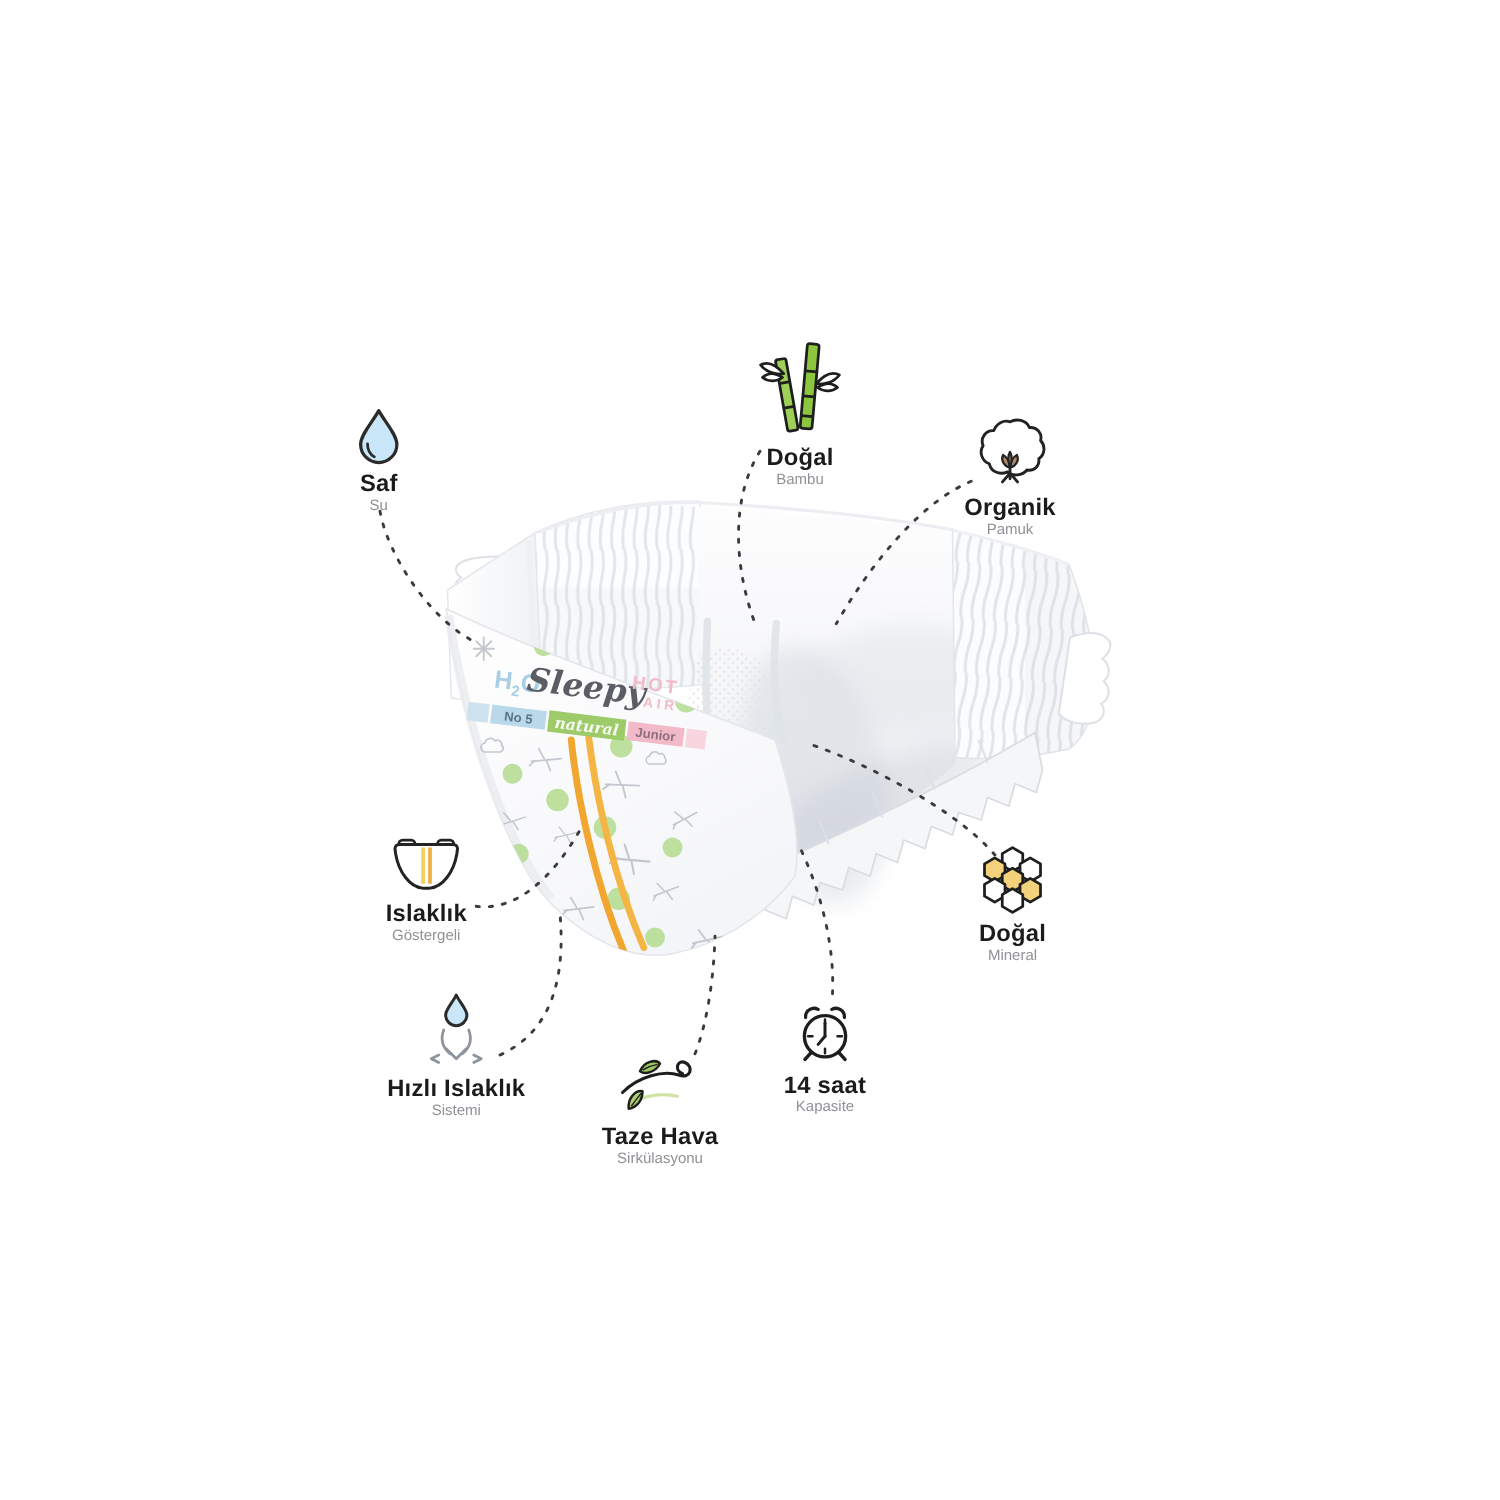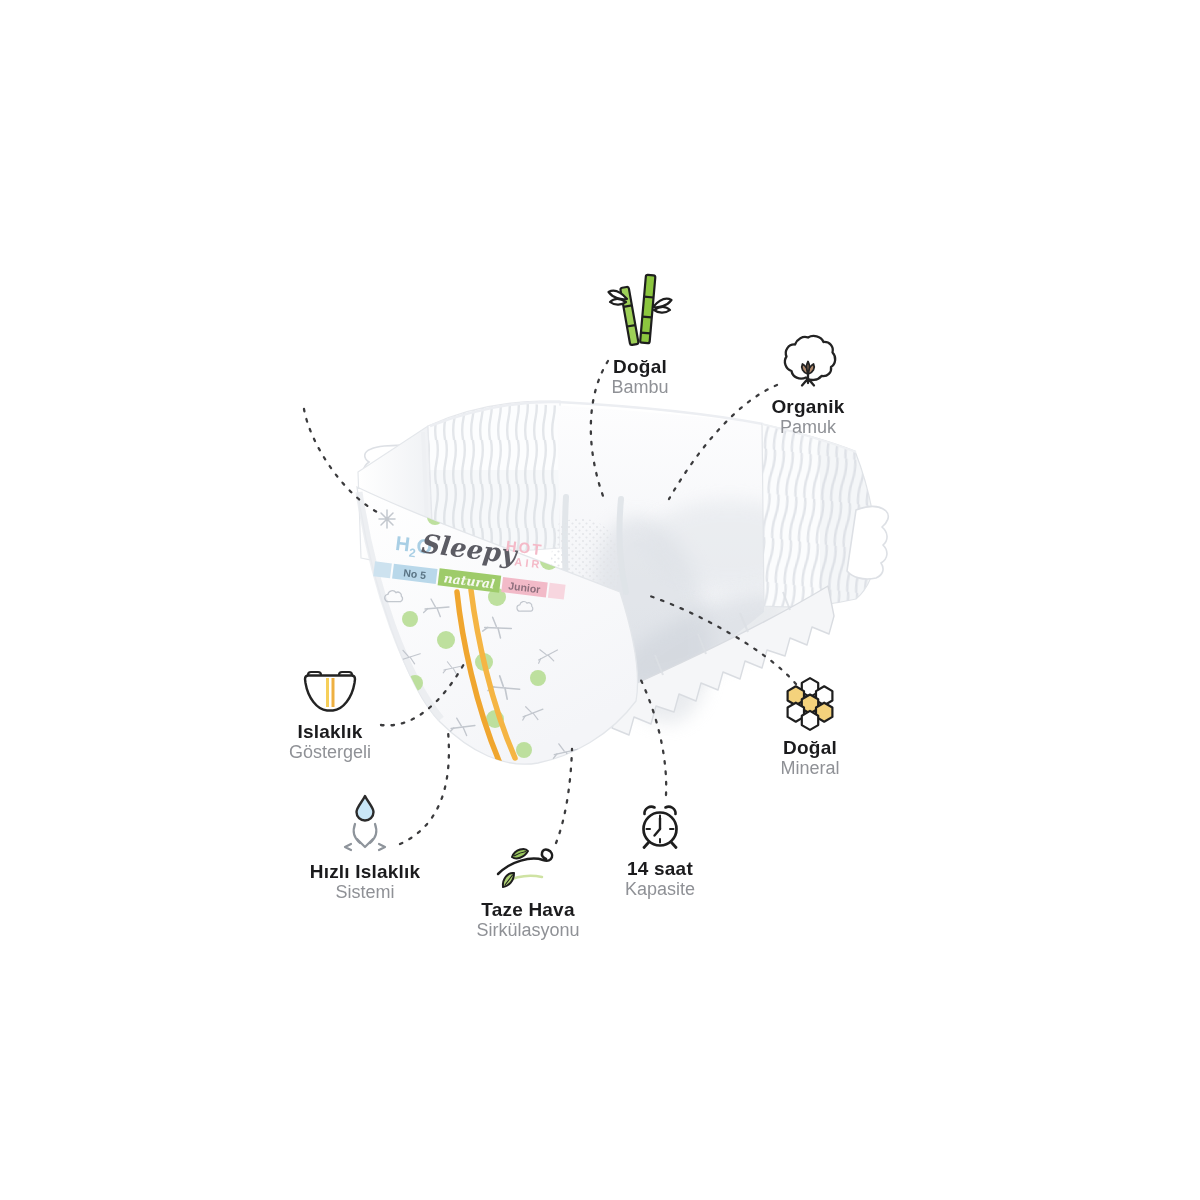--- a/index.html
+++ b/index.html
@@ -3,25 +3,25 @@
 <meta charset="utf-8">
 <style>
   html,body{margin:0;padding:0;background:#ffffff;}
   .stage{position:relative;width:1200px;height:1200px;background:#ffffff;overflow:hidden;
          font-family:"Liberation Sans",sans-serif;}
   svg.illus{position:absolute;left:0;top:0;width:1200px;height:1200px;}
   .callout{position:absolute;width:170px;margin-left:-85px;display:flex;flex-direction:column;
            align-items:center;text-align:center;}
   .callout .icn{display:flex;align-items:flex-end;justify-content:center;}
   .f-title{margin-top:5px;font-size:19px;font-weight:bold;color:#1b1b1d;line-height:1.12;letter-spacing:.2px;}
-  .f-sub{font-size:18px;color:#8f9196;line-height:1.15;}
+  .f-sub{font-size:12px;color:#8f9196;line-height:1.15;}
   .c-saf{left:303px;top:326px}
   .c-bambu{left:640px;top:271px}
   .c-pamuk{left:808px;top:333px}
-  .c-islaklik{left:330px;top:670px}
+  .c-islaklik{left:341px;top:670px}
   .c-mineral{left:810px;top:676px}
   .c-hizli{left:365px;top:794px}
   .c-taze{left:528px;top:840px}
   .c-saat{left:660px;top:803px}
   .conn{fill:none;stroke:#3b3b3d;stroke-width:2.3;stroke-dasharray:2.5 8;stroke-linecap:round;}
 </style>
 </head>
 <body>
 
 <div class="stage">
@@ -177,20 +177,30 @@
     <path class="conn" d="M608,361 C586,396 586,448 603,496"></path>
     <path class="conn" d="M777,385 C736,402 696,452 669,499"></path>
     <path class="conn" d="M381,725 C412,729 441,704 464,664"></path>
     <path class="conn" d="M796,684 C768,651 700,613 647,595"></path>
     <path class="conn" d="M400,844 C444,824 452,778 448,731"></path>
     <path class="conn" d="M556,843 C566,818 571,782 572,749"></path>
     <path class="conn" d="M666,795 C668,752 654,706 638,674"></path>
   </g>
 </svg>
 
+<div class="callout c-saf">
+  <div class="icn">
+    <svg width="34" height="46" viewBox="0 0 34 46">
+      <path d="M17,2.5 C21.5,11 31.5,21.5 31.5,29.5 C31.5,37.5 25,44 17,44 C9,44 2.5,37.5 2.5,29.5 C2.5,21.5 12.5,11 17,2.5 Z" fill="#c9e7f8" stroke="#2b2b2b" stroke-width="2.6" stroke-linejoin="round"></path>
+      <path d="M8,29 C8,33.5 10,37.5 13.5,39.5" fill="none" stroke="#2b2b2b" stroke-width="2.2" stroke-linecap="round"></path>
+    </svg>
+  </div>
+  <div class="f-title">Saf</div>
+  <div class="f-sub">Su</div>
+</div>
 
 <div class="callout c-bambu">
   <div class="icn">
     <svg width="66" height="80" viewBox="0 0 66 80">
       <g stroke="#1e1e1e" stroke-width="2.2" stroke-linejoin="round">
         <g transform="rotate(-10 22 44)">
               <rect x="18" y="16" width="8.5" height="58" rx="2" fill="#9ed058"></rect>
               <path d="M18,35 h8.5 M18,55 h8.5" fill="none"></path>
             </g>
         <g transform="rotate(5 40 38)">

